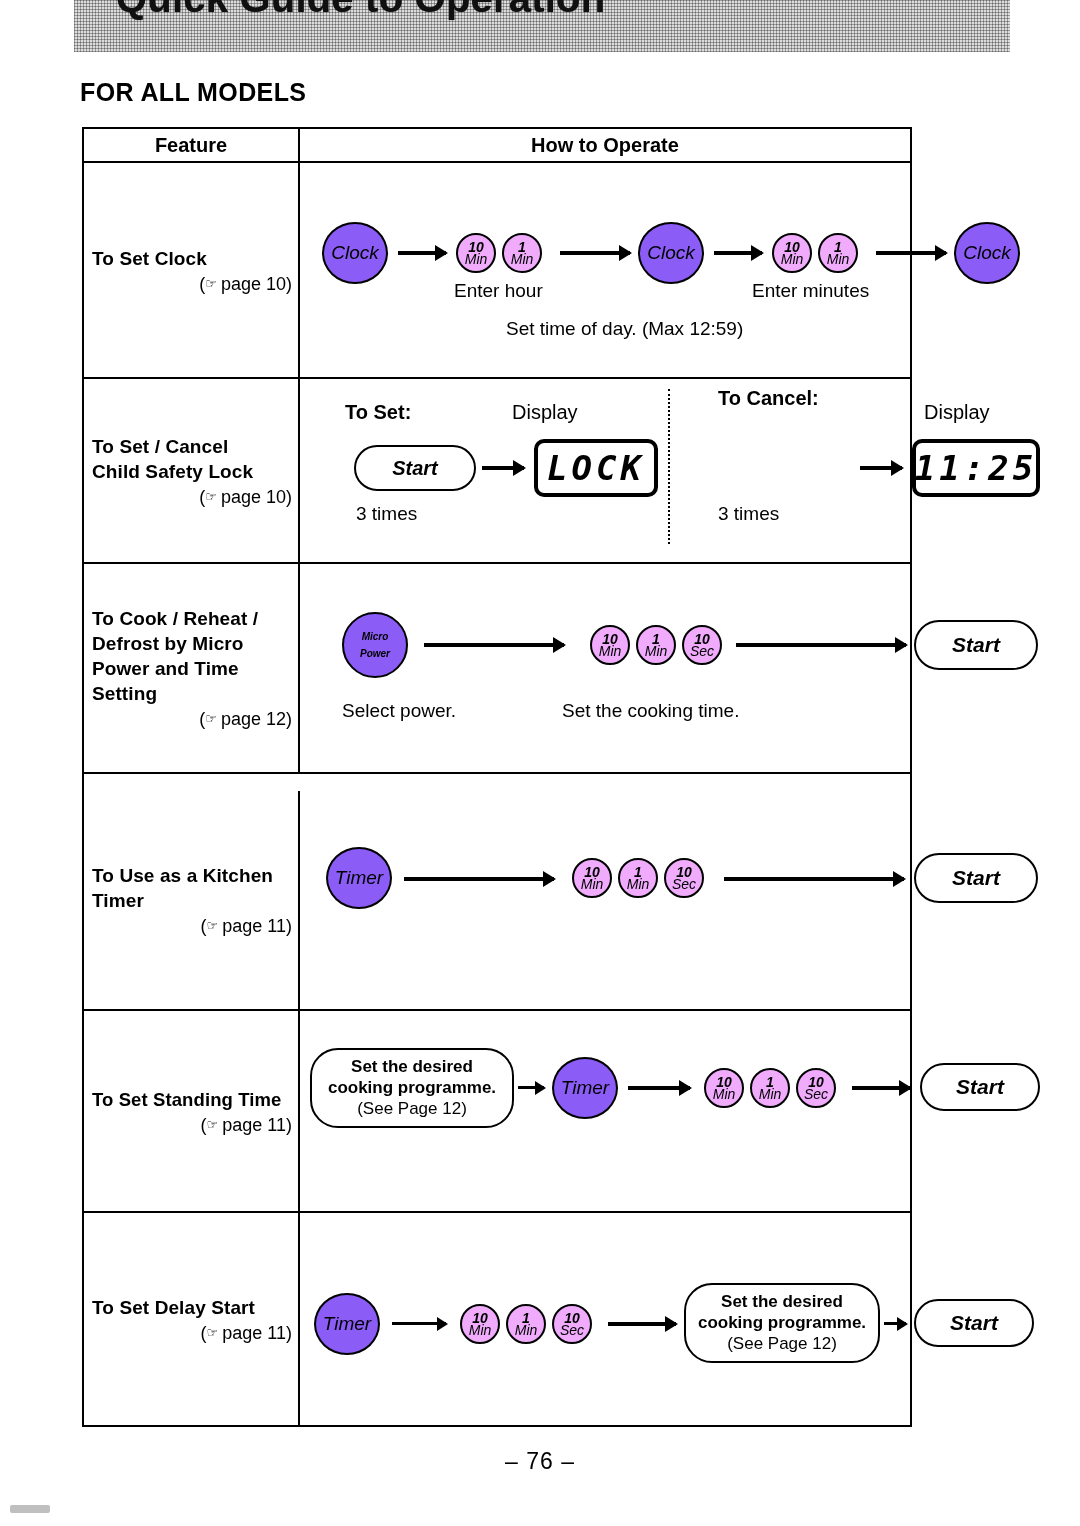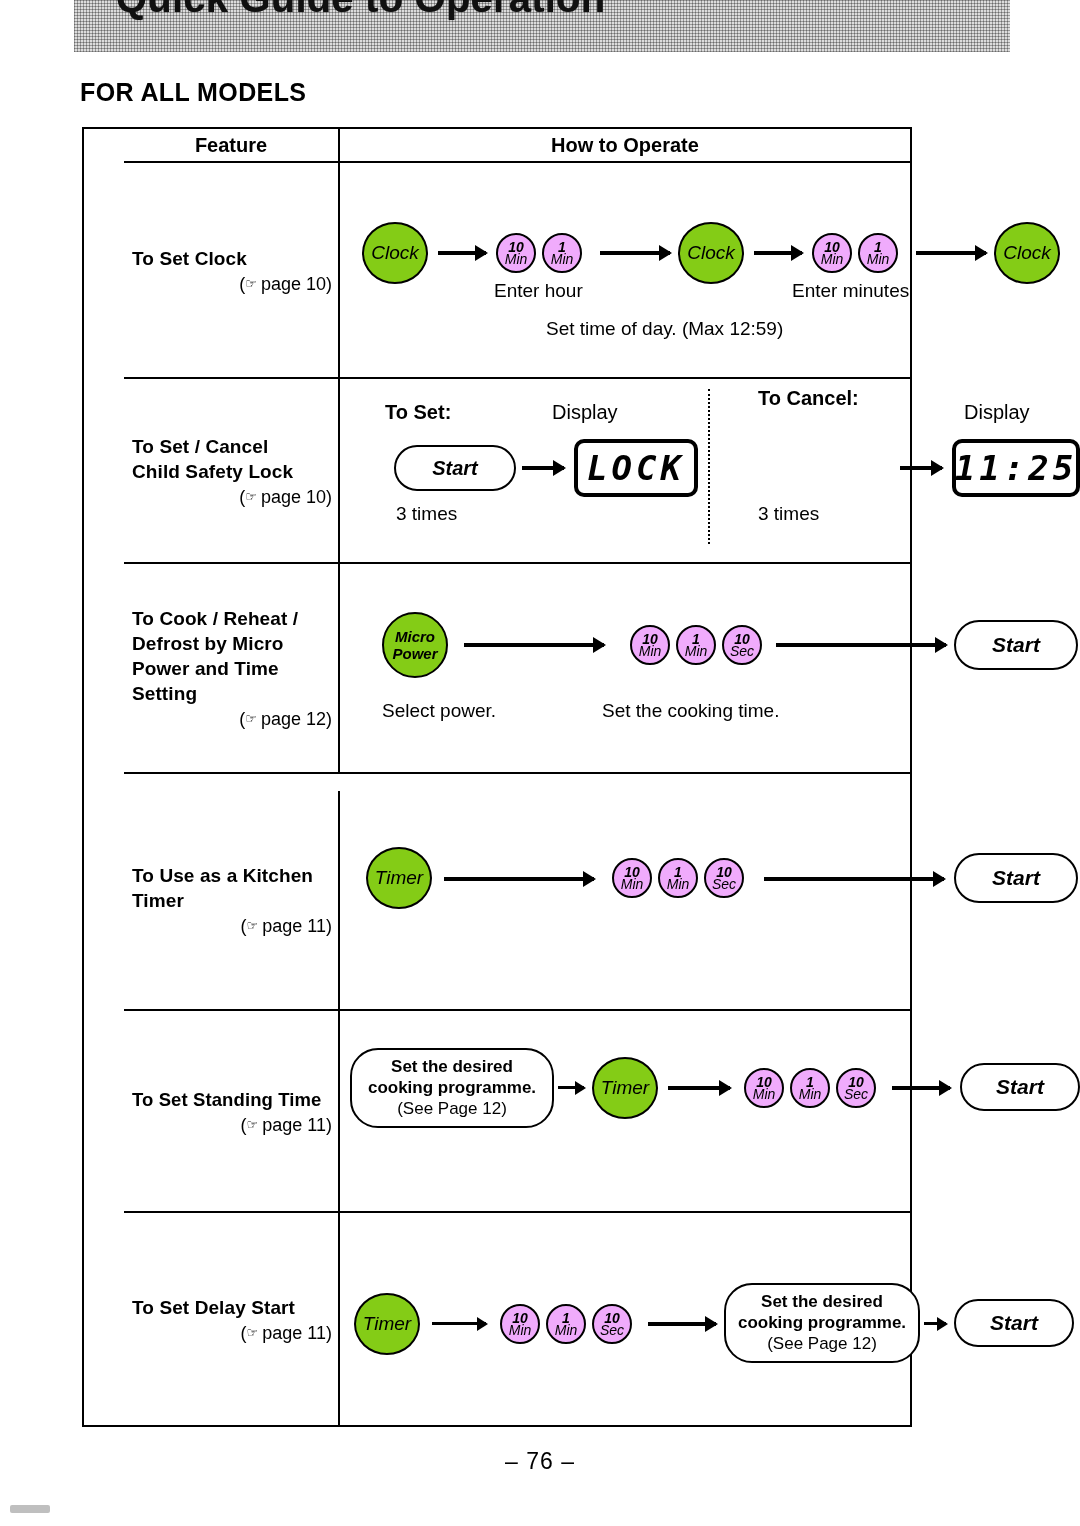--- a/index.html
+++ b/index.html
@@ -53,21 +53,20 @@
 
   
   .guide-table {
     position: absolute;
     left: 82px;
     top: 127px;
     width: 830px;
     border: 2px solid #000;
     border-collapse: collapse;
     box-sizing: border-box;
-    padding-left: 40px;
   }
   .t-header {
     position: relative;
     height: 32px;
     border-bottom: 2px solid #000;
     display: flex;
   }
   .t-header .th-feature {
     width: 216px;
     border-right: 2px solid #000;
@@ -127,30 +126,30 @@
     position: absolute;
     border: 2px solid #000;
     border-radius: 50%;
     display: flex;
     align-items: center;
     justify-content: center;
     flex-direction: column;
     box-sizing: border-box;
     font-style: italic;
     text-align: center;
-    background: #84cc16;
+    background: #8b5cf6;
   }
   .node-circle.big {
     width: 66px; height: 62px;
     font-size: 19px;
   }
   .node-circle.micro {
     width: 66px; height: 66px;
     font-weight: bold;
-    font-size: 15px;
+    font-size: 10px;
     line-height: 17px;
   }
   .key {
     position: absolute;
     width: 40px; height: 40px;
     border: 2px solid #000;
     border-radius: 50%;
     box-sizing: border-box;
     display: flex;
     flex-direction: column;

